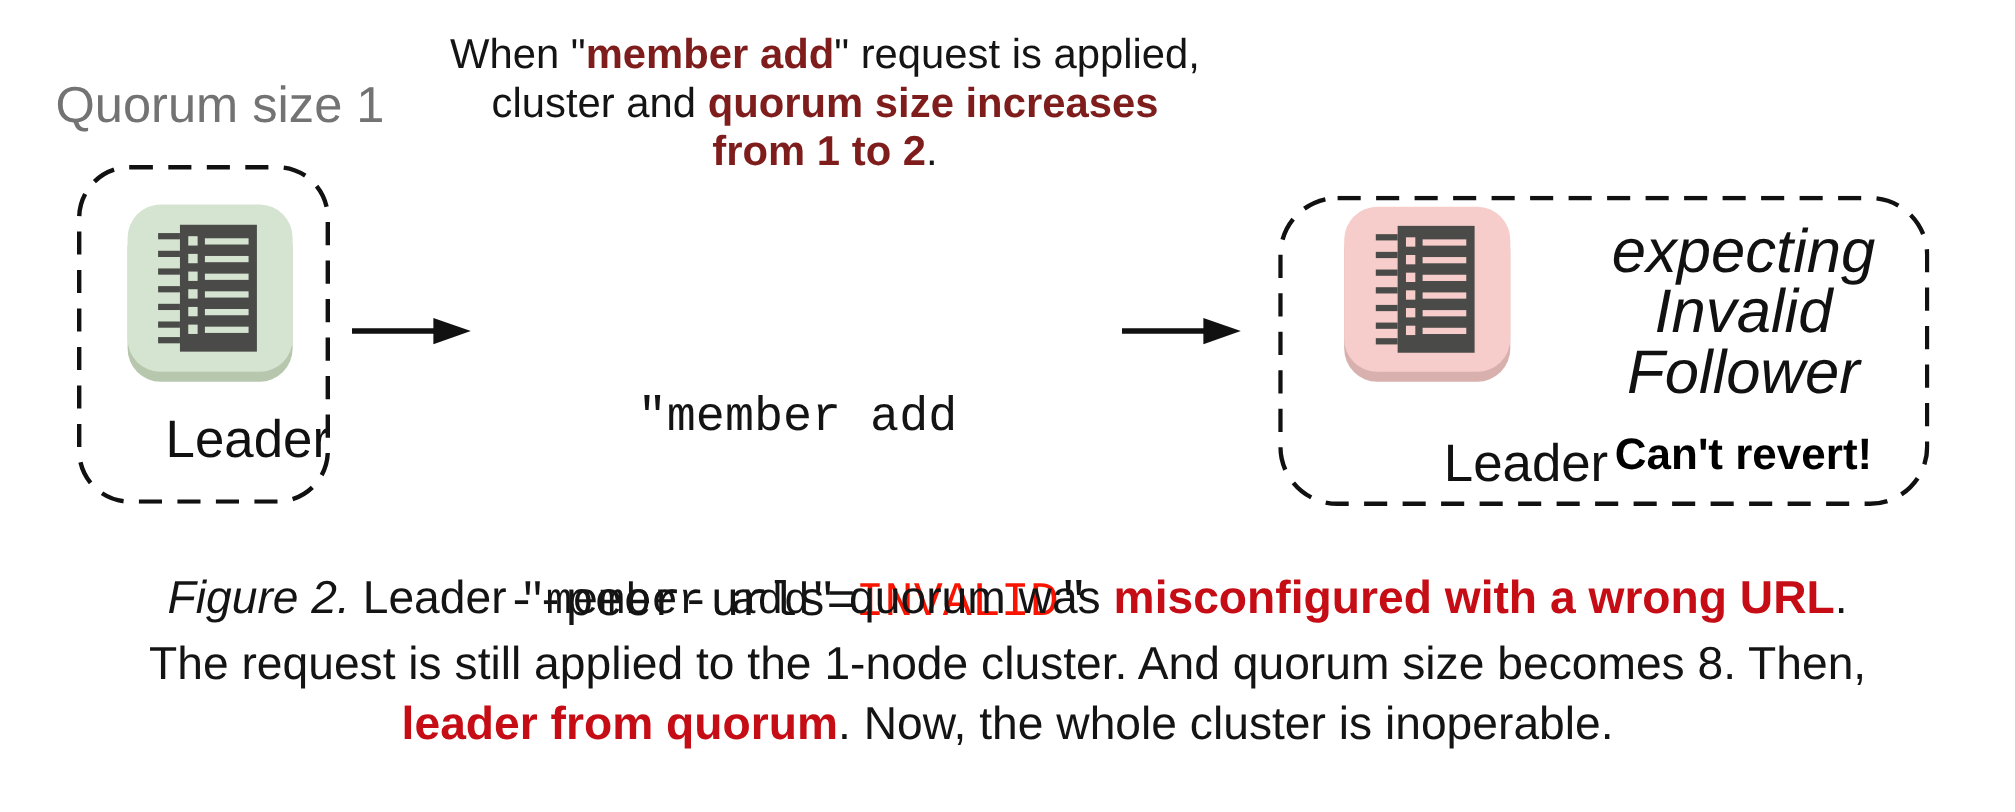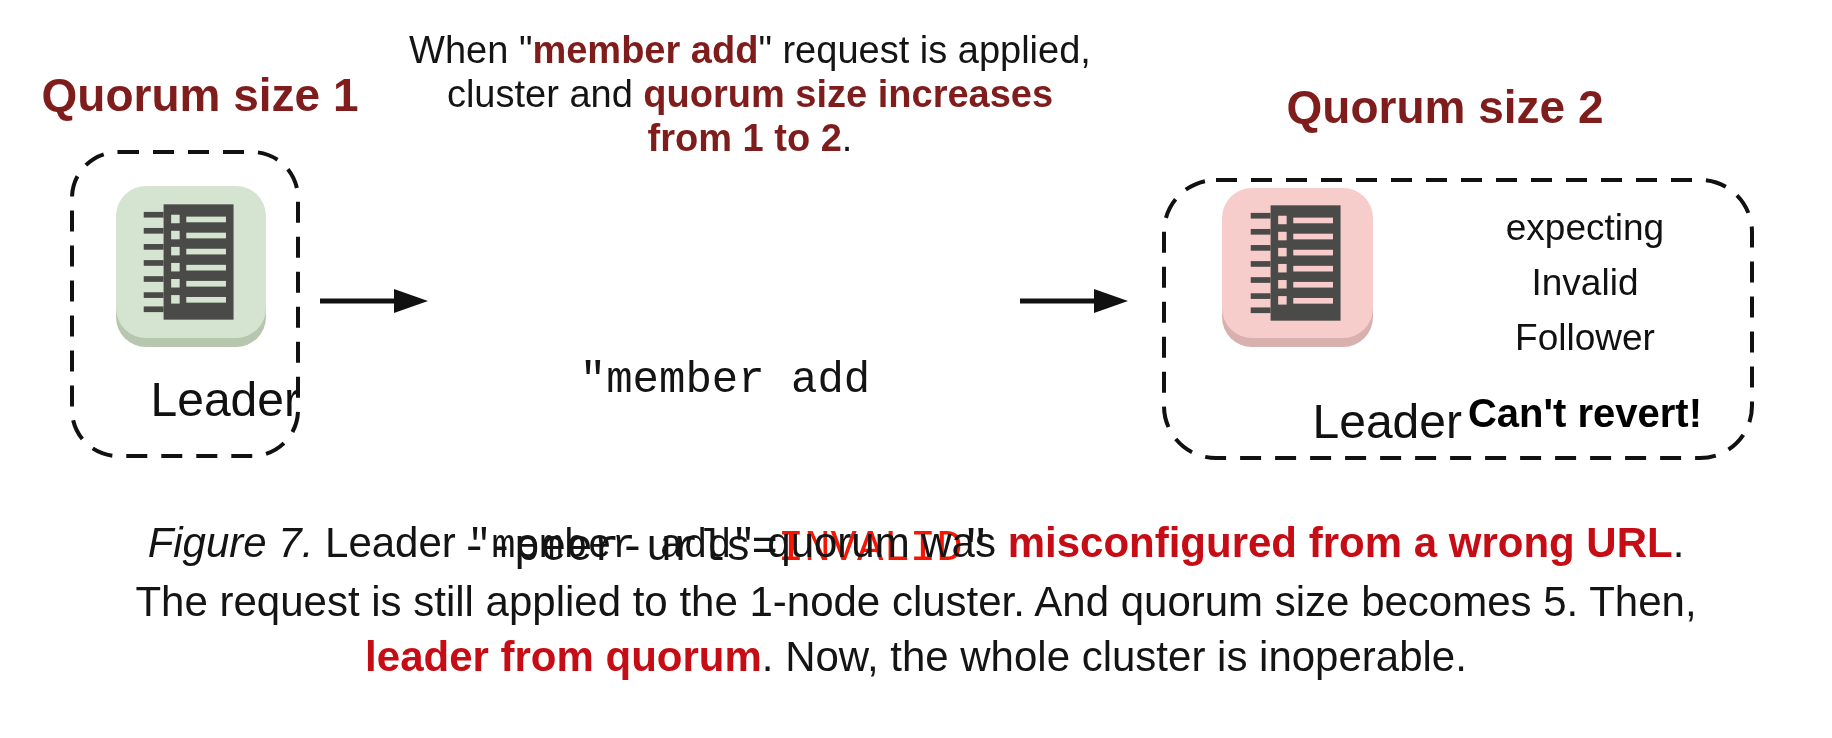--- a/index.html
+++ b/index.html
@@ -4,21 +4,21 @@
 <style>
   html,body{margin:0;padding:0;background:#fff;}
   .canvas{
     position:relative;width:1832px;height:738px;background:#ffffff;overflow:hidden;
     font-family:"Liberation Sans",sans-serif;color:#111;
   }
   .abs{position:absolute;}
   .center{text-align:center;}
 
   
-  .cluster-title{font-size:46px;line-height:58px;color:#7f1d1d;font-weight:bold;}
+  .cluster-title{font-size:46px;line-height:58px;color:#737373;}
 
   
   .cluster-box{position:absolute;}
   .cluster-box svg.border{position:absolute;left:0;top:0;}
 
   
   .node-icon{position:absolute;border-radius:30px;}
   .node-icon.green{background:#d5e4d0;box-shadow:0 9px 0 #b6c7ae;}
   .node-icon.pink{background:#f6cdca;box-shadow:0 9px 0 #d8b0ae;}
   .node-icon svg{position:absolute;left:50%;top:50%;transform:translate(-50%,-50%);}
@@ -27,21 +27,21 @@
 
   
   .annotation{font-size:38px;line-height:44px;color:#141414;}
   .annotation .red{color:#7f1d1d;font-weight:bold;}
 
   
   .command{font-family:"Liberation Mono",monospace;font-size:44px;line-height:56px;color:#141414;white-space:pre;}
   .command .bright-red{color:#f81400;}
 
   
-  .expecting{font-size:37px;line-height:55px;color:#111;}
+  .expecting{font-size:56px;line-height:55px;font-style:italic;color:#111;}
   .warning{font-size:40px;line-height:46px;font-weight:bold;color:#000000;}
 
   
   .caption{font-size:42px;line-height:55px;color:#141414;}
   .caption .fig{font-style:italic;}
   .caption .mono{font-family:"Liberation Mono",monospace;font-size:40px;}
   .caption .red{color:#c60d15;font-weight:bold;}
 
   .arrow{position:absolute;}
 </style>
@@ -106,21 +106,20 @@
     <div><span>--peer-urls=</span><span class="bright-red">INVALID</span><span>"</span></div>
   </div>
 
   <div class="arrow" style="left:1018px;top:286px;">
     <svg width="112" height="30">
       <line x1="2" y1="15" x2="80" y2="15" stroke="#111" stroke-width="5"></line>
       <polygon points="76,3 110,15 76,27" fill="#111"></polygon>
     </svg>
   </div>
 
-  <div class="abs cluster-title center" style="left:1245px;top:78px;width:400px;">Quorum size 2</div>
 
   <div class="cluster-box" style="left:1162px;top:178px;width:592px;height:282px;">
     <svg class="border" width="592" height="282">
       <rect x="2" y="2" width="588" height="278" rx="52" ry="52" fill="none" stroke="#111111" stroke-width="4" stroke-dasharray="21 14"></rect>
     </svg>
 
     <div class="node-icon pink" style="left:60px;top:10px;width:151px;height:150px;">
       <svg width="104" height="124" viewBox="0 0 110 130">
         <g fill="#4a4a48">
           <rect x="26" y="4" width="74" height="122"></rect>
@@ -153,18 +152,18 @@
     <div class="abs expecting center" style="left:273px;top:22px;width:300px;">
       <div>expecting</div>
       <div>Invalid</div>
       <div>Follower</div>
     </div>
 
     <div class="abs warning center" style="left:273px;top:212px;width:300px;">Can't revert!</div>
   </div>
 
   <div class="abs caption center" style="left:0;top:515px;width:1832px;">
-    <div><span class="fig">Figure 7.</span><span> Leader </span><span class="mono">"member add"</span><span> quorum was </span><span class="red">misconfigured from a wrong URL</span><span>.</span></div>
-    <div>The request is still applied to the 1-node cluster. And quorum size becomes 5. Then,</div>
+    <div><span class="fig">Figure 2.</span><span> Leader </span><span class="mono">"member add"</span><span> quorum was </span><span class="red">misconfigured with a wrong URL</span><span>.</span></div>
+    <div>The request is still applied to the 1-node cluster. And quorum size becomes 8. Then,</div>
     <div><span class="red">leader from quorum</span><span>. Now, the whole cluster is inoperable.</span></div>
   </div>
 
 </div>
 
 </body></html>

